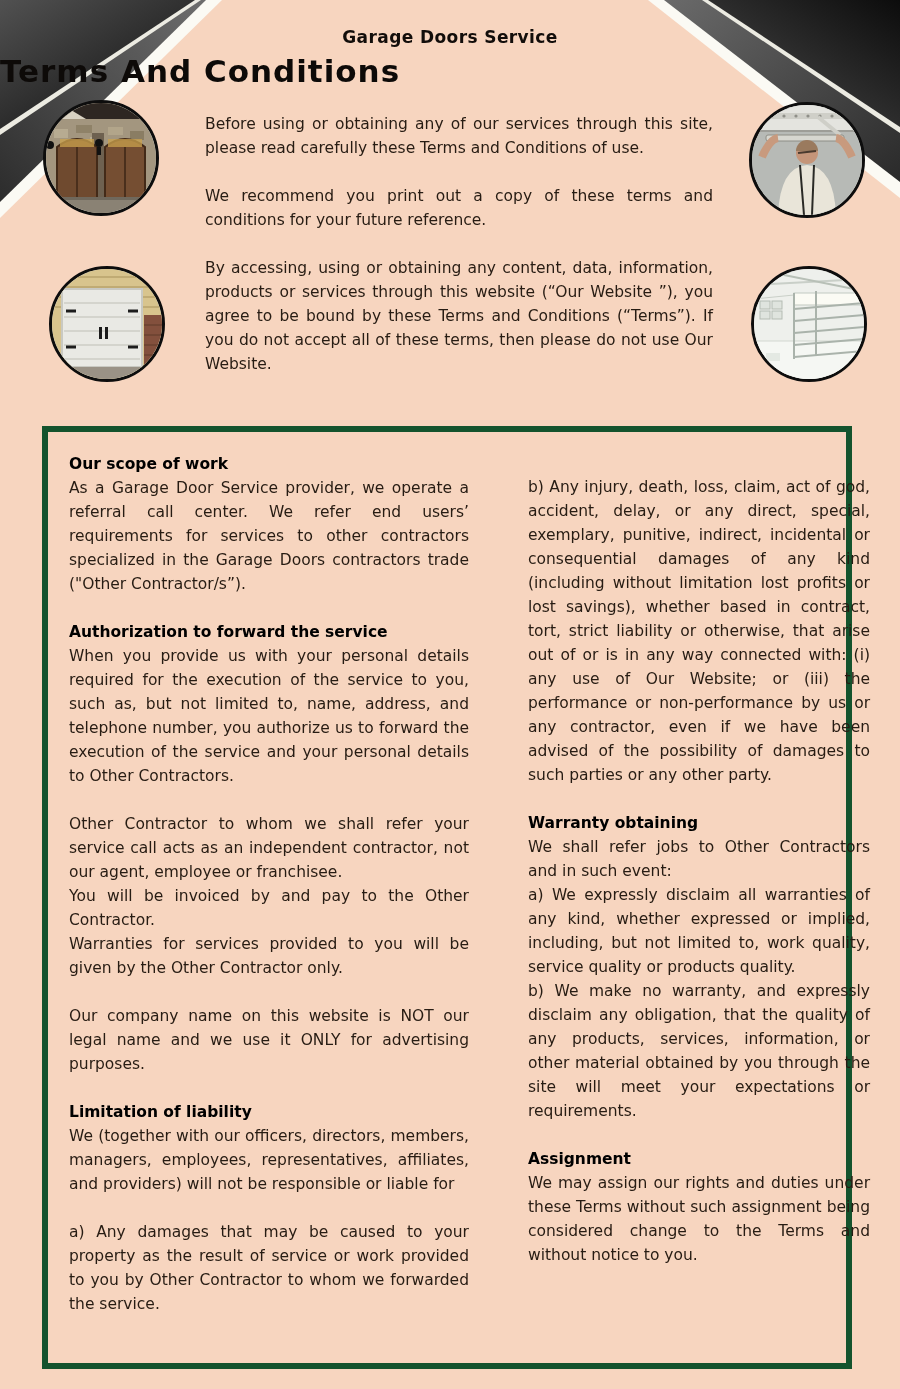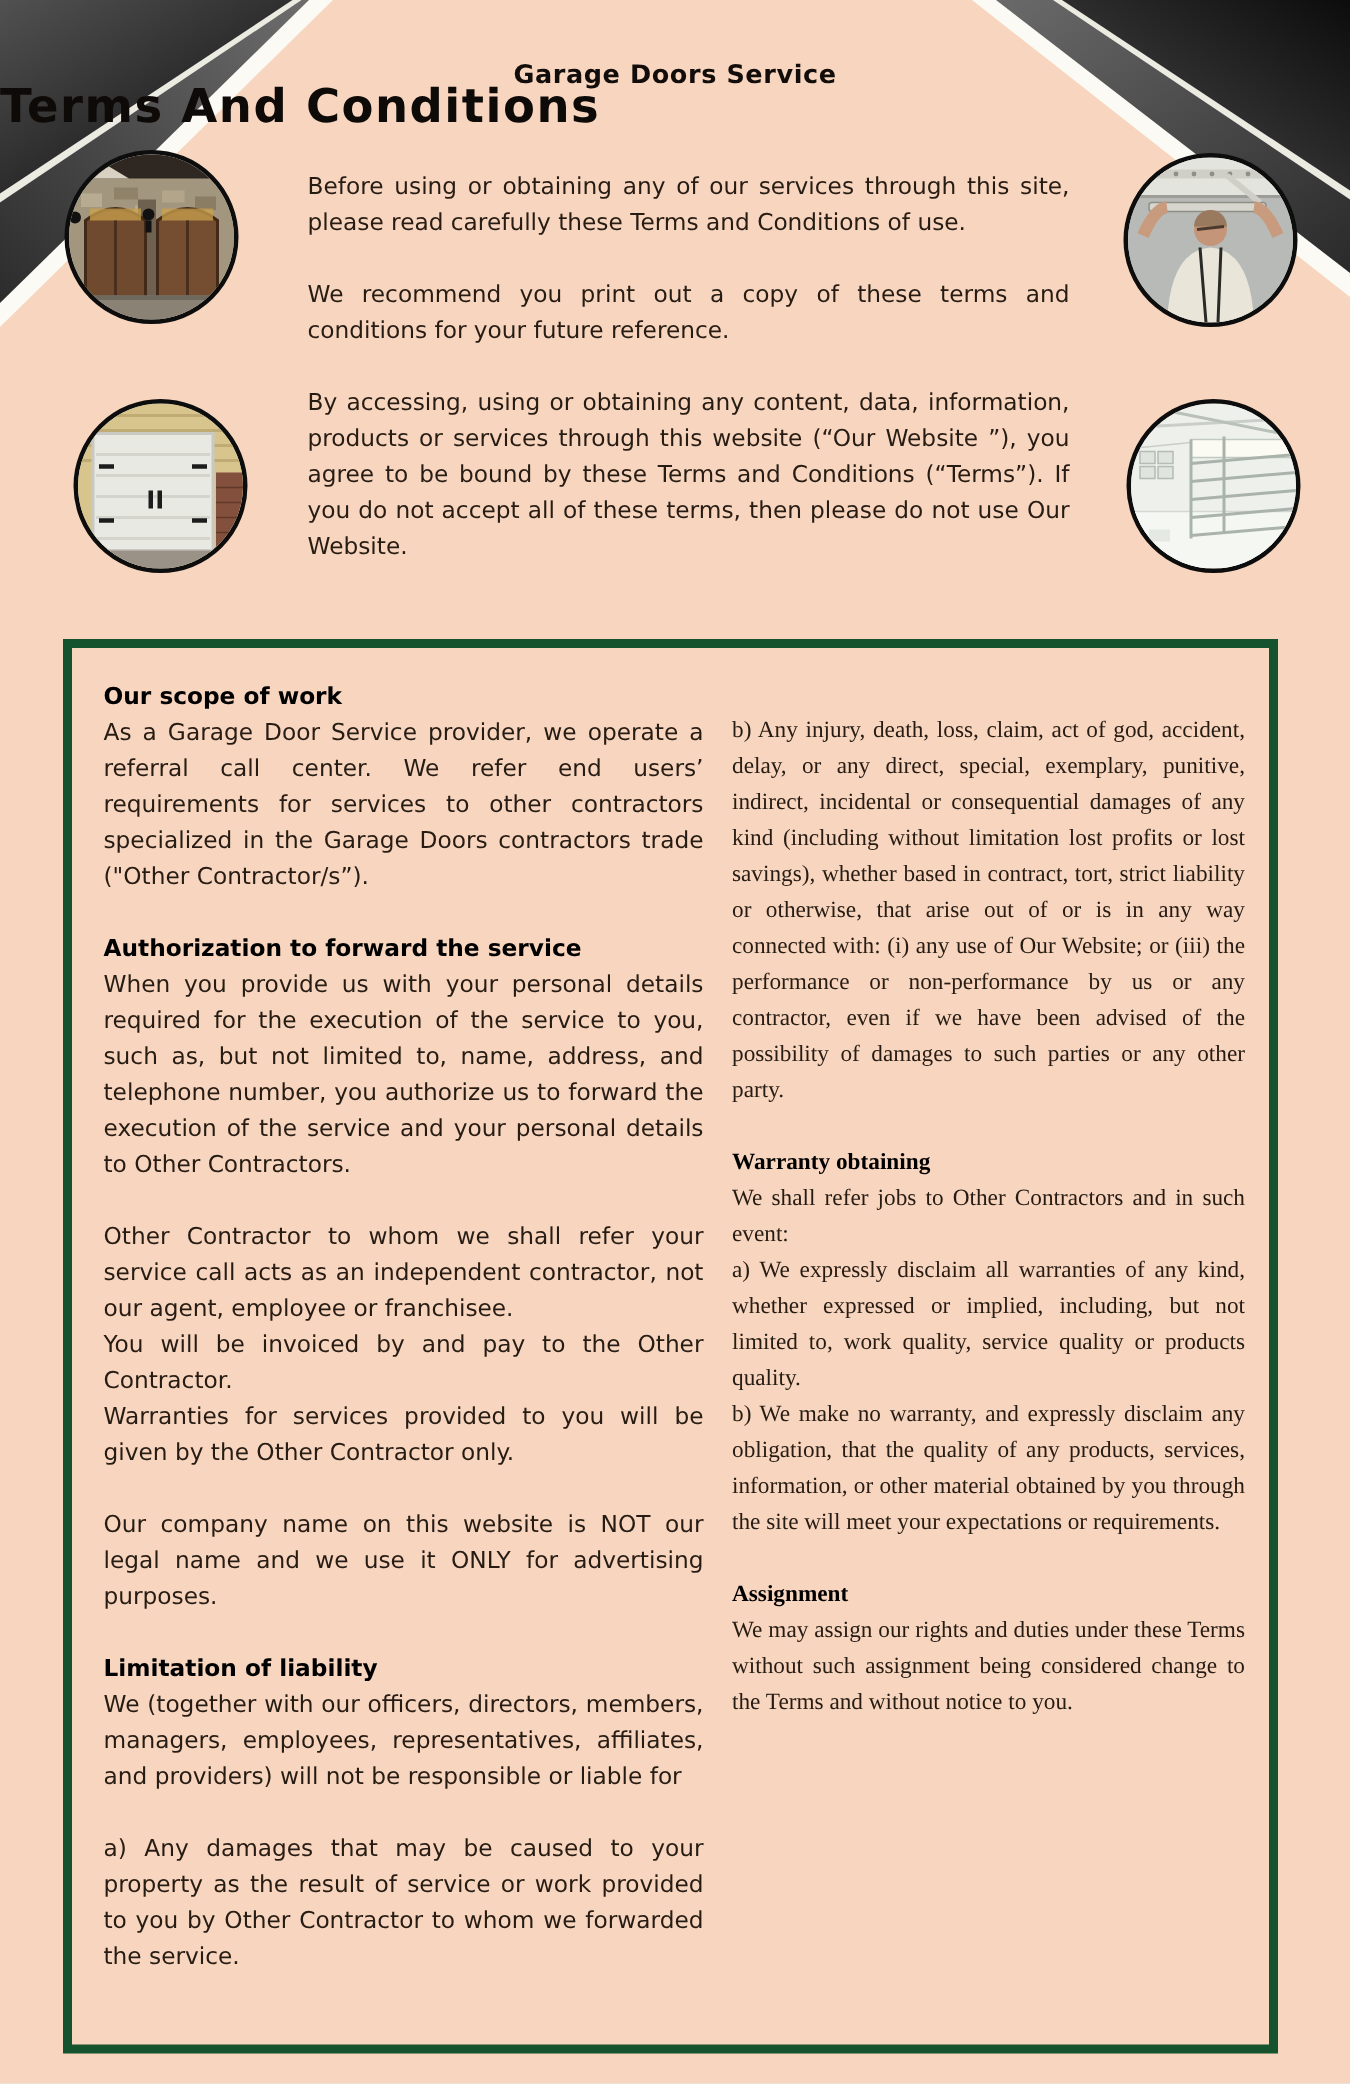--- a/index.html
+++ b/index.html
@@ -6,21 +6,21 @@
   .stage{
     position:relative;width:900px;height:1389px;margin:0 auto;
     background:#f7d5bf;overflow:hidden;
     font-family:"DejaVu Sans","Liberation Sans",sans-serif;
     color:#271c13;
   }
   
   .corner-svg{position:absolute;top:0;left:0;pointer-events:none;display:block;}
   
   .brand{
-    position:absolute;top:40px;left:0;width:100%;text-align:center;
+    position:absolute;top:27px;left:0;width:100%;text-align:center;
     font-size:17px;font-weight:bold;color:#120d0a;letter-spacing:.4px;
   }
   .main-title{
     position:absolute;top:53px;left:0;width:100%;text-align:left;
     font-size:31px;font-weight:bold;color:#0d0a08;letter-spacing:1px;
   }
   
   .intro{
     position:absolute;left:205px;top:112px;width:508px;
     font-size:15.5px;line-height:24px;text-align:justify;
@@ -37,21 +37,21 @@
   .c2{left:49px;top:266px;}
   .c3{left:749px;top:102px;}
   .c4{left:751px;top:266px;}
   
   .terms-box{
     position:absolute;left:42px;top:426px;width:810px;height:943px;
     border:6px solid #14532d;box-sizing:border-box;
   }
   .col{position:absolute;font-size:15.5px;line-height:24px;}
   .col-left{left:21px;top:20px;width:400px;}
-  .col-right{left:440px;top:43px;width:342px;font-family:Liberation Serif, serif;}
+  .col-right{left:480px;top:43px;width:342px;}
   .section{margin-bottom:24px;}
   .section:last-child{margin-bottom:0;}
   .sec-heading{font-weight:bold;color:#000;}
   .sec-body{white-space:pre-line;text-align:justify;}
 </style>
 </head>
 <body>
 
 <div class="stage">
 

